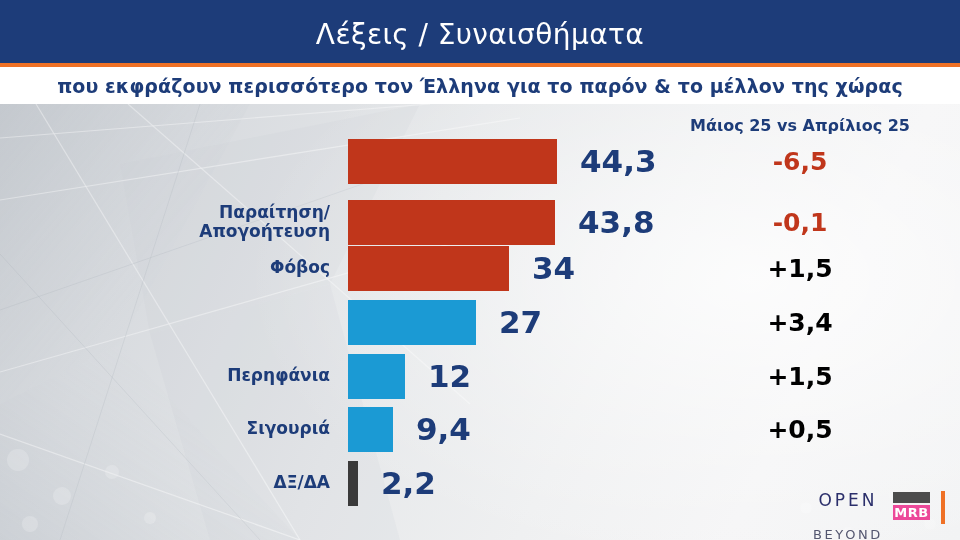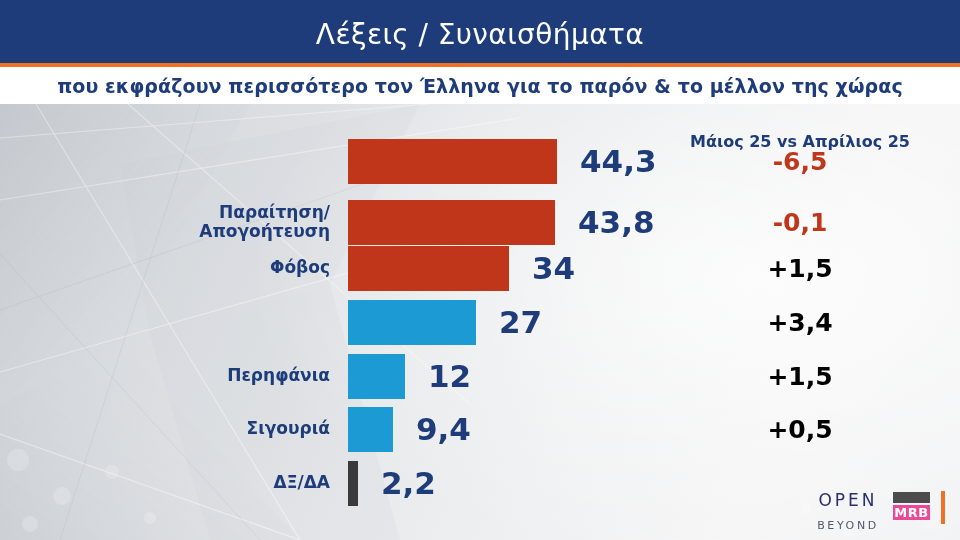--- a/index.html
+++ b/index.html
@@ -99,21 +99,20 @@
   .compare-caption {
     position: absolute;
     left: 660px;
     top: 116px;
     width: 280px;
     text-align: center;
     color: #1d3c79;
     font-size: 16px;
     font-weight: bold;
     white-space: nowrap;
-    margin-top: 16px;
   }
 
   
   .rows {
     position: absolute;
     left: 0; top: 104px;
     width: 960px;
     height: 436px;
   }
   .row {
@@ -183,22 +182,22 @@
     text-align: center;
     color: #2b2f6b;
     line-height: 1;
   }
   .logo-open-main {
     font-size: 17px;
     letter-spacing: 3px;
     font-weight: 400;
   }
   .logo-open-sub {
-    margin-top: 11px;
-    font-size: 11px;
+    margin-top: 19px;
+    font-size: 13px;
     letter-spacing: 2.6px;
     color: #53566f;
   }
   .logo-mrb {
     position: absolute;
     left: 893px;
     top: 492px;
     width: 37px;
   }
   .logo-mrb-top {

